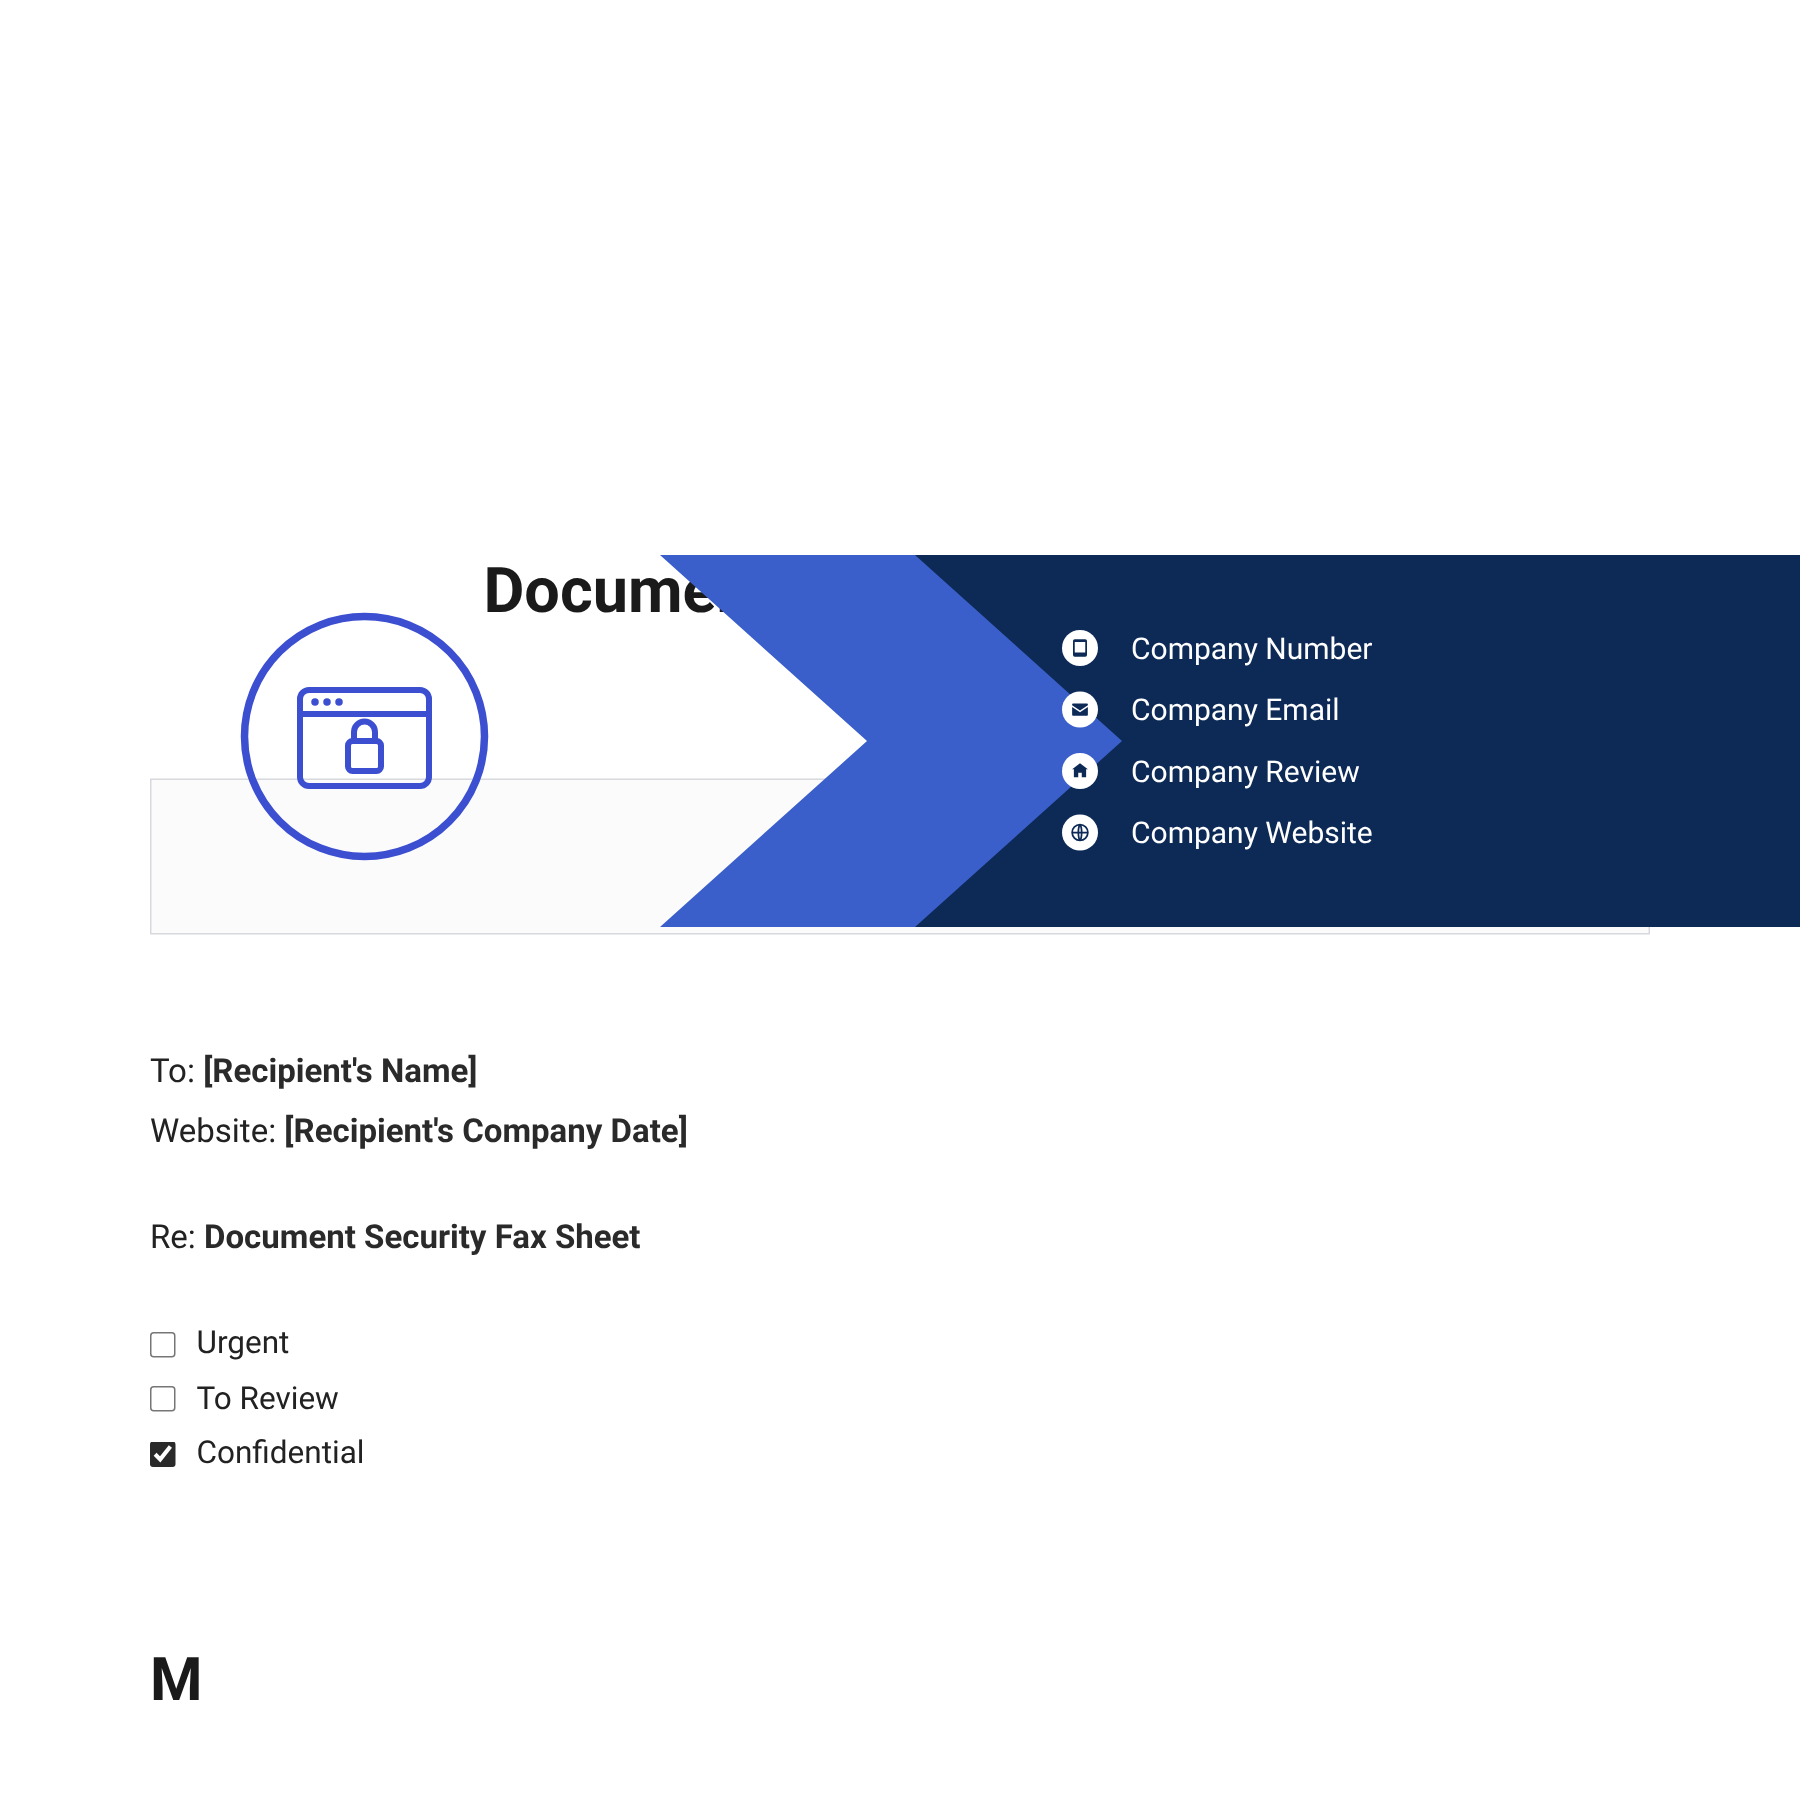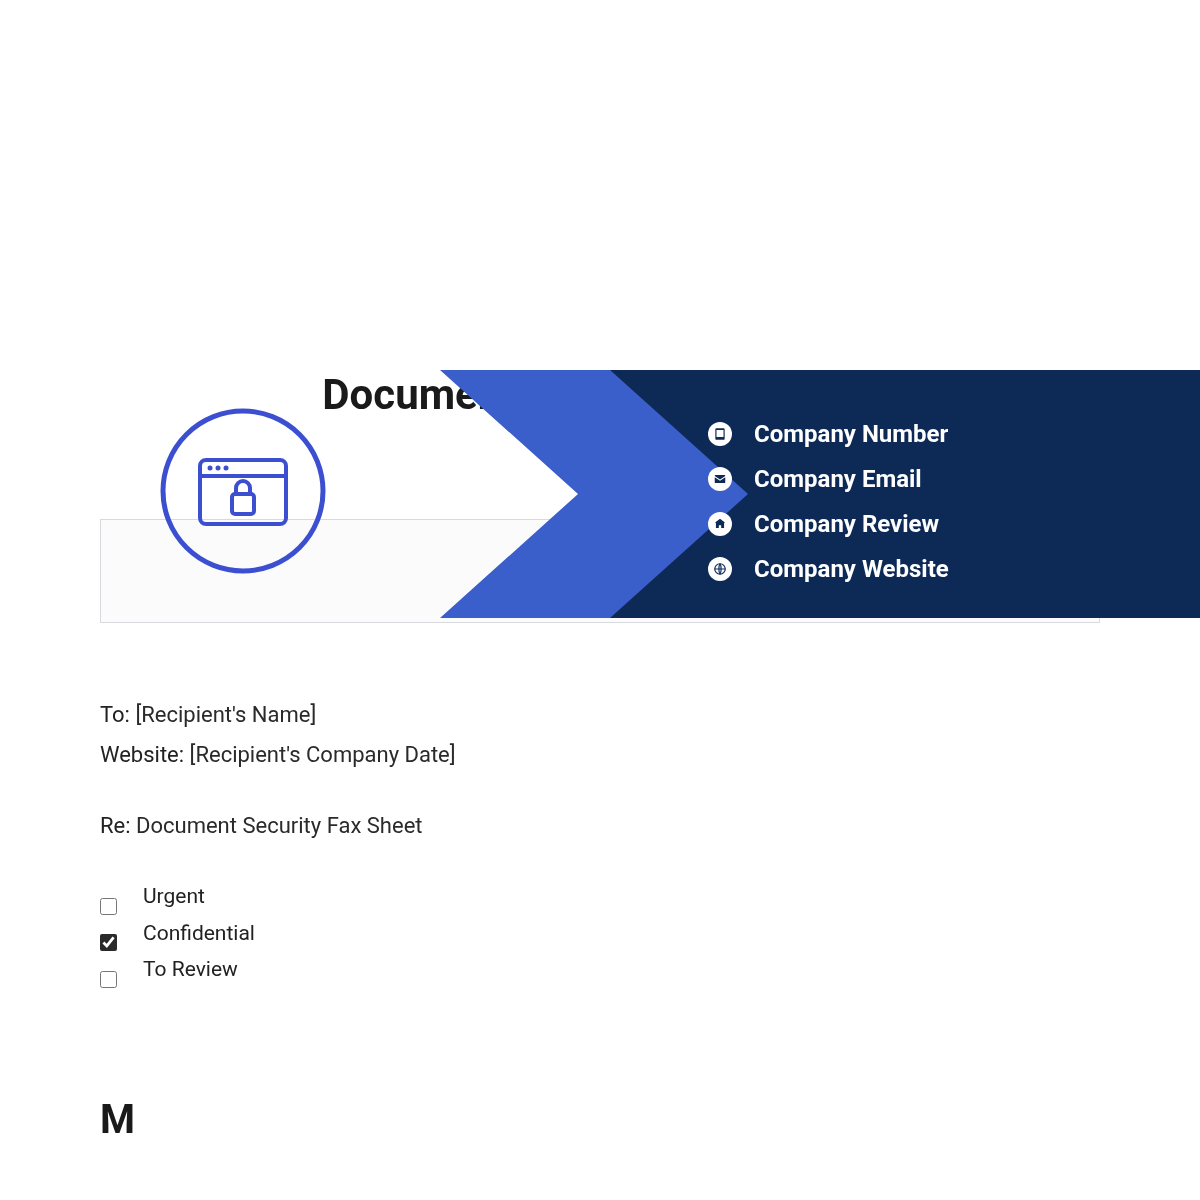--- a/index.html
+++ b/index.html
@@ -43,22 +43,21 @@
     top: 36px;
     left: 158px;
     width: 170px;
     height: 170px;
   }
   .contact-list {
     position: absolute;
     top: 50px;
     left: 708px;
     color: #fff;
-    font-size: 24px;
-    font-weight: bold;
+    font-size: 20px;
   }
   .contact-item {
     display: flex;
     align-items: center;
     gap: 22px;
     margin-bottom: 17px;
   }
   .icon-circle {
     width: 24px;
     height: 24px;
@@ -96,31 +95,31 @@
   }
   .fields {
     margin-top: 72px;
     font-size: 22px;
     line-height: 1.8;
     color: #222;
   }
   .fields .group { margin-bottom: 32px; }
   .fields .row { white-space: nowrap; }
   .fields .label { font-weight: 400; }
-  .fields .value { font-weight: 400; color: #2a2a2a; }
+  .fields .value { font-weight: 700; color: #2a2a2a; }
   .checks {
     margin-top: 8px;
     font-size: 21px;
     line-height: 1.75;
     color: #222;
   }
   .check-row {
     display: flex;
-    align-items: flex-end;
-    gap: 26px;
+    align-items: center;
+    gap: 14px;
   }
   .check-row input[type="checkbox"] {
     width: 17px;
     height: 17px;
     accent-color: #2a2a2a;
   }
   .ghost-m {
     margin-top: 108px;
     font-size: 40px;
     font-weight: 700;
@@ -208,25 +207,25 @@
         <span class="value">Document Security Fax Sheet</span>
       </div>
     </div>
 
     <div class="checks">
       <label class="check-row">
         <input type="checkbox" style="">
         <span>Urgent</span>
       </label>
       <label class="check-row">
+        <input type="checkbox" style="">
+        <span>To Review</span>
+      </label>
+      <label class="check-row">
         <input type="checkbox" checked="" style="">
         <span>Confidential</span>
       </label>
-      <label class="check-row">
-        <input type="checkbox" style="">
-        <span>To Review</span>
-      </label>
     </div>
   </div>
 
   <div class="ghost-m">M</div>
 
 </div>
 
 </body></html>

